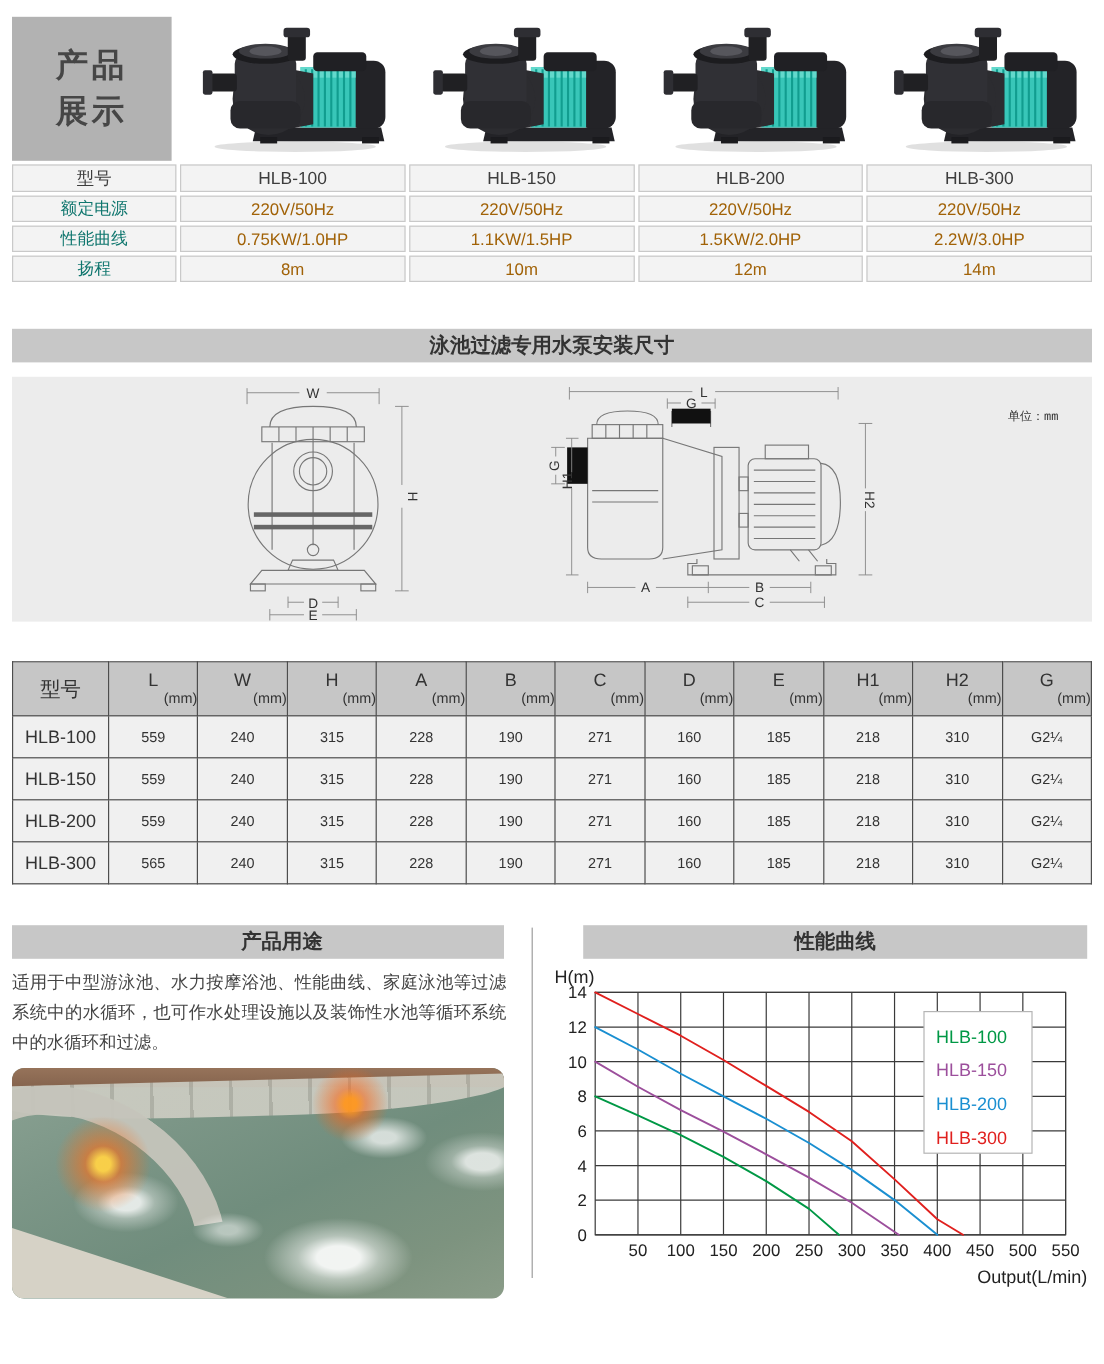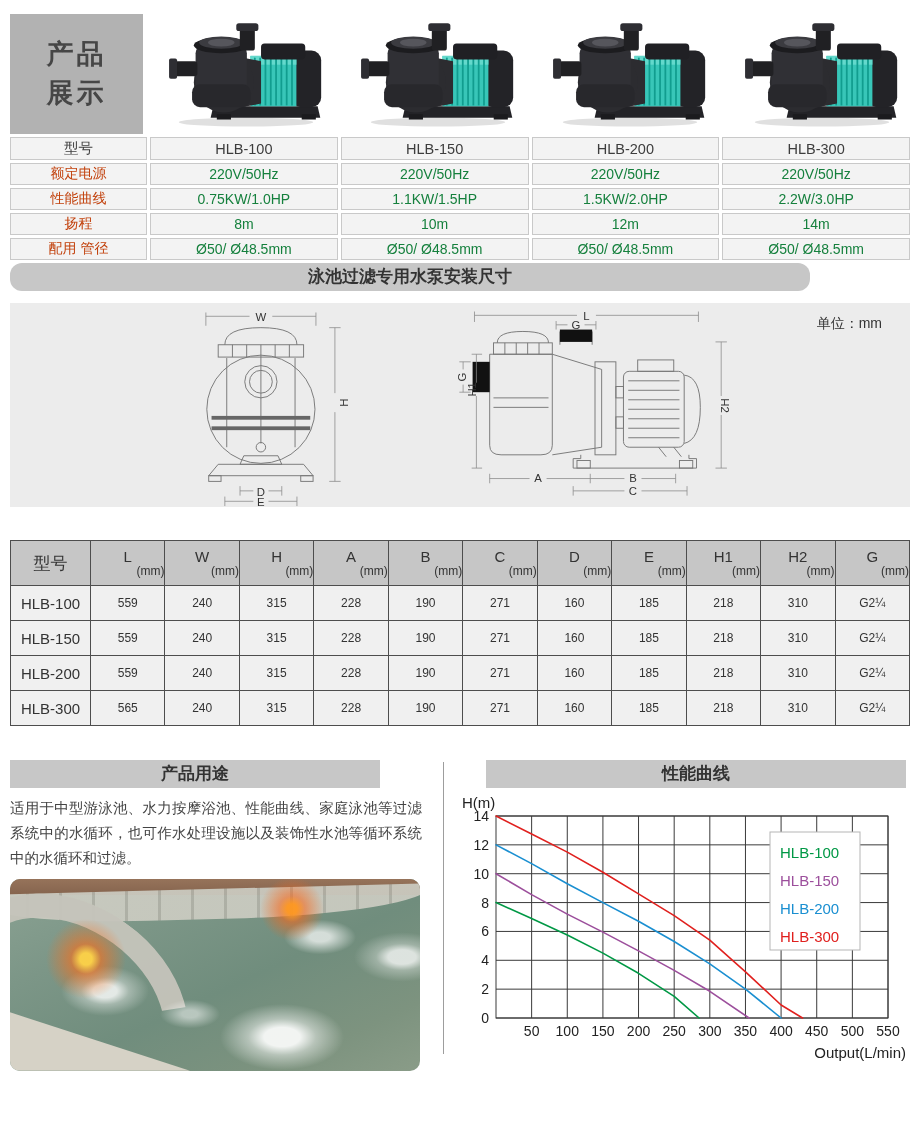--- a/index.html
+++ b/index.html
@@ -11,32 +11,32 @@
   .product-row{display:flex;gap:15px;margin-top:14px;height:120px;}
   .title-box{width:133px;background:#b2b2b2;color:#464646;display:flex;flex-direction:column;
              justify-content:center;align-items:center;font-weight:bold;font-size:27px;letter-spacing:3px;line-height:1.45;}
   .pump-cell{flex:1;display:flex;align-items:center;justify-content:center;background:#fff;}
   .pump-cell svg{width:168px;height:114px;}
 
   
   .spec-wrap{margin:0 -3px;}
   table.spec{border-collapse:separate;border-spacing:3px;width:906px;table-layout:fixed;}
   table.spec td{background:#f3f3f3;border:1px solid #c9c9c9;text-align:center;font-size:14px;
-                color:#15803d;height:17px;padding:1px 2px;}
-  table.spec td.lbl{width:131px;color:#c2410c;}
+                color:#a16207;height:17px;padding:1px 2px;}
+  table.spec td.lbl{width:131px;color:#0f766e;}
   table.spec tr:first-child td{color:#3d3d3d;font-size:14.5px;}
 
   
   .section-bar{background:#c7c7c7;color:#333;font-weight:bold;font-size:17px;height:28px;
                line-height:28px;text-align:center;}
-  .bar-install{width:800px;border-radius:12px;}
+  .bar-install{margin-top:36px;width:900px;}
 
   
   .drawing-area{margin-top:12px;width:900px;height:204px;background:#ececec;position:relative;}
-  .unit-note{position:absolute;top:12px;right:28px;font-size:14px;color:#333;}
+  .unit-note{position:absolute;top:26px;right:28px;font-size:10px;color:#333;font-family:Liberation Mono, monospace;}
   .drawing-area svg{position:absolute;}
   .dwg{stroke:#777;fill:none;stroke-width:1;}
   .dwg-dim{stroke:#888;stroke-width:0.8;}
   .dwg-txt{fill:#333;font-size:12px;font-family:"Liberation Sans",sans-serif;stroke:none;}
   .dwg-fill{fill:#111;stroke:none;}
   .dwg-bar{fill:#666;stroke:none;}
 
   
   table.dim{border-collapse:collapse;width:900px;margin-top:33px;table-layout:fixed;}
   table.dim th,table.dim td{border:1px solid #4d4d4d;text-align:center;}
@@ -46,21 +46,21 @@
   table.dim th.model{font-size:17px;}
   table.dim td{background:#f0f0f0;font-size:12px;color:#333;height:32px;}
   table.dim td.model{font-size:15px;}
   table.dim col.c-model{width:80px;}
 
   
   .bottom{display:flex;margin-top:34px;position:relative;}
   .divider{position:absolute;left:433px;top:2px;width:1px;height:292px;background:#9d9d9d;}
   .col-left{width:433px;}
   .col-right{flex:1;padding-left:29px;}
-  .bar-usage{width:370px;}
+  .bar-usage{width:370px;padding-left:40px;}
   .bar-perf{width:420px;margin-left:26px;}
   .usage-text{width:412px;font-size:14.5px;line-height:1.72;color:#444;margin-top:8px;text-align:justify;}
 
   
   .photo{position:relative;width:410px;height:192px;margin-top:8px;border-radius:10px;overflow:hidden;
          background:linear-gradient(155deg,#8ba293 0%,#7c9687 28%,#708d7d 55%,#7d937f 82%,#8a9c88 100%);}
   .photo .deck-top{position:absolute;top:0;left:0;right:0;height:16px;
          background:linear-gradient(#96735a,#85644e);}
   .photo .stone-rim{position:absolute;top:10px;left:-14px;right:-10px;height:30px;
          background:repeating-linear-gradient(90deg,#ccccc2 0 30px,#b2b2a8 30px 33px);
@@ -175,27 +175,20 @@
         <td>1.1KW/1.5HP</td>
         <td>1.5KW/2.0HP</td>
         <td>2.2W/3.0HP</td>
       </tr>
       <tr>
         <td class="lbl">扬程</td>
         <td>8m</td>
         <td>10m</td>
         <td>12m</td>
         <td>14m</td>
-      </tr>
-      <tr>
-        <td class="lbl">配用 管径</td>
-        <td>Ø50/ Ø48.5mm</td>
-        <td>Ø50/ Ø48.5mm</td>
-        <td>Ø50/ Ø48.5mm</td>
-        <td>Ø50/ Ø48.5mm</td>
       </tr>
     </tbody>
         </table>
     </div>
 
     <div class="section-bar bar-install">泳池过滤专用水泵安装尺寸</div>
 
     <div class="drawing-area">
       <div class="unit-note">单位：mm</div>
 

